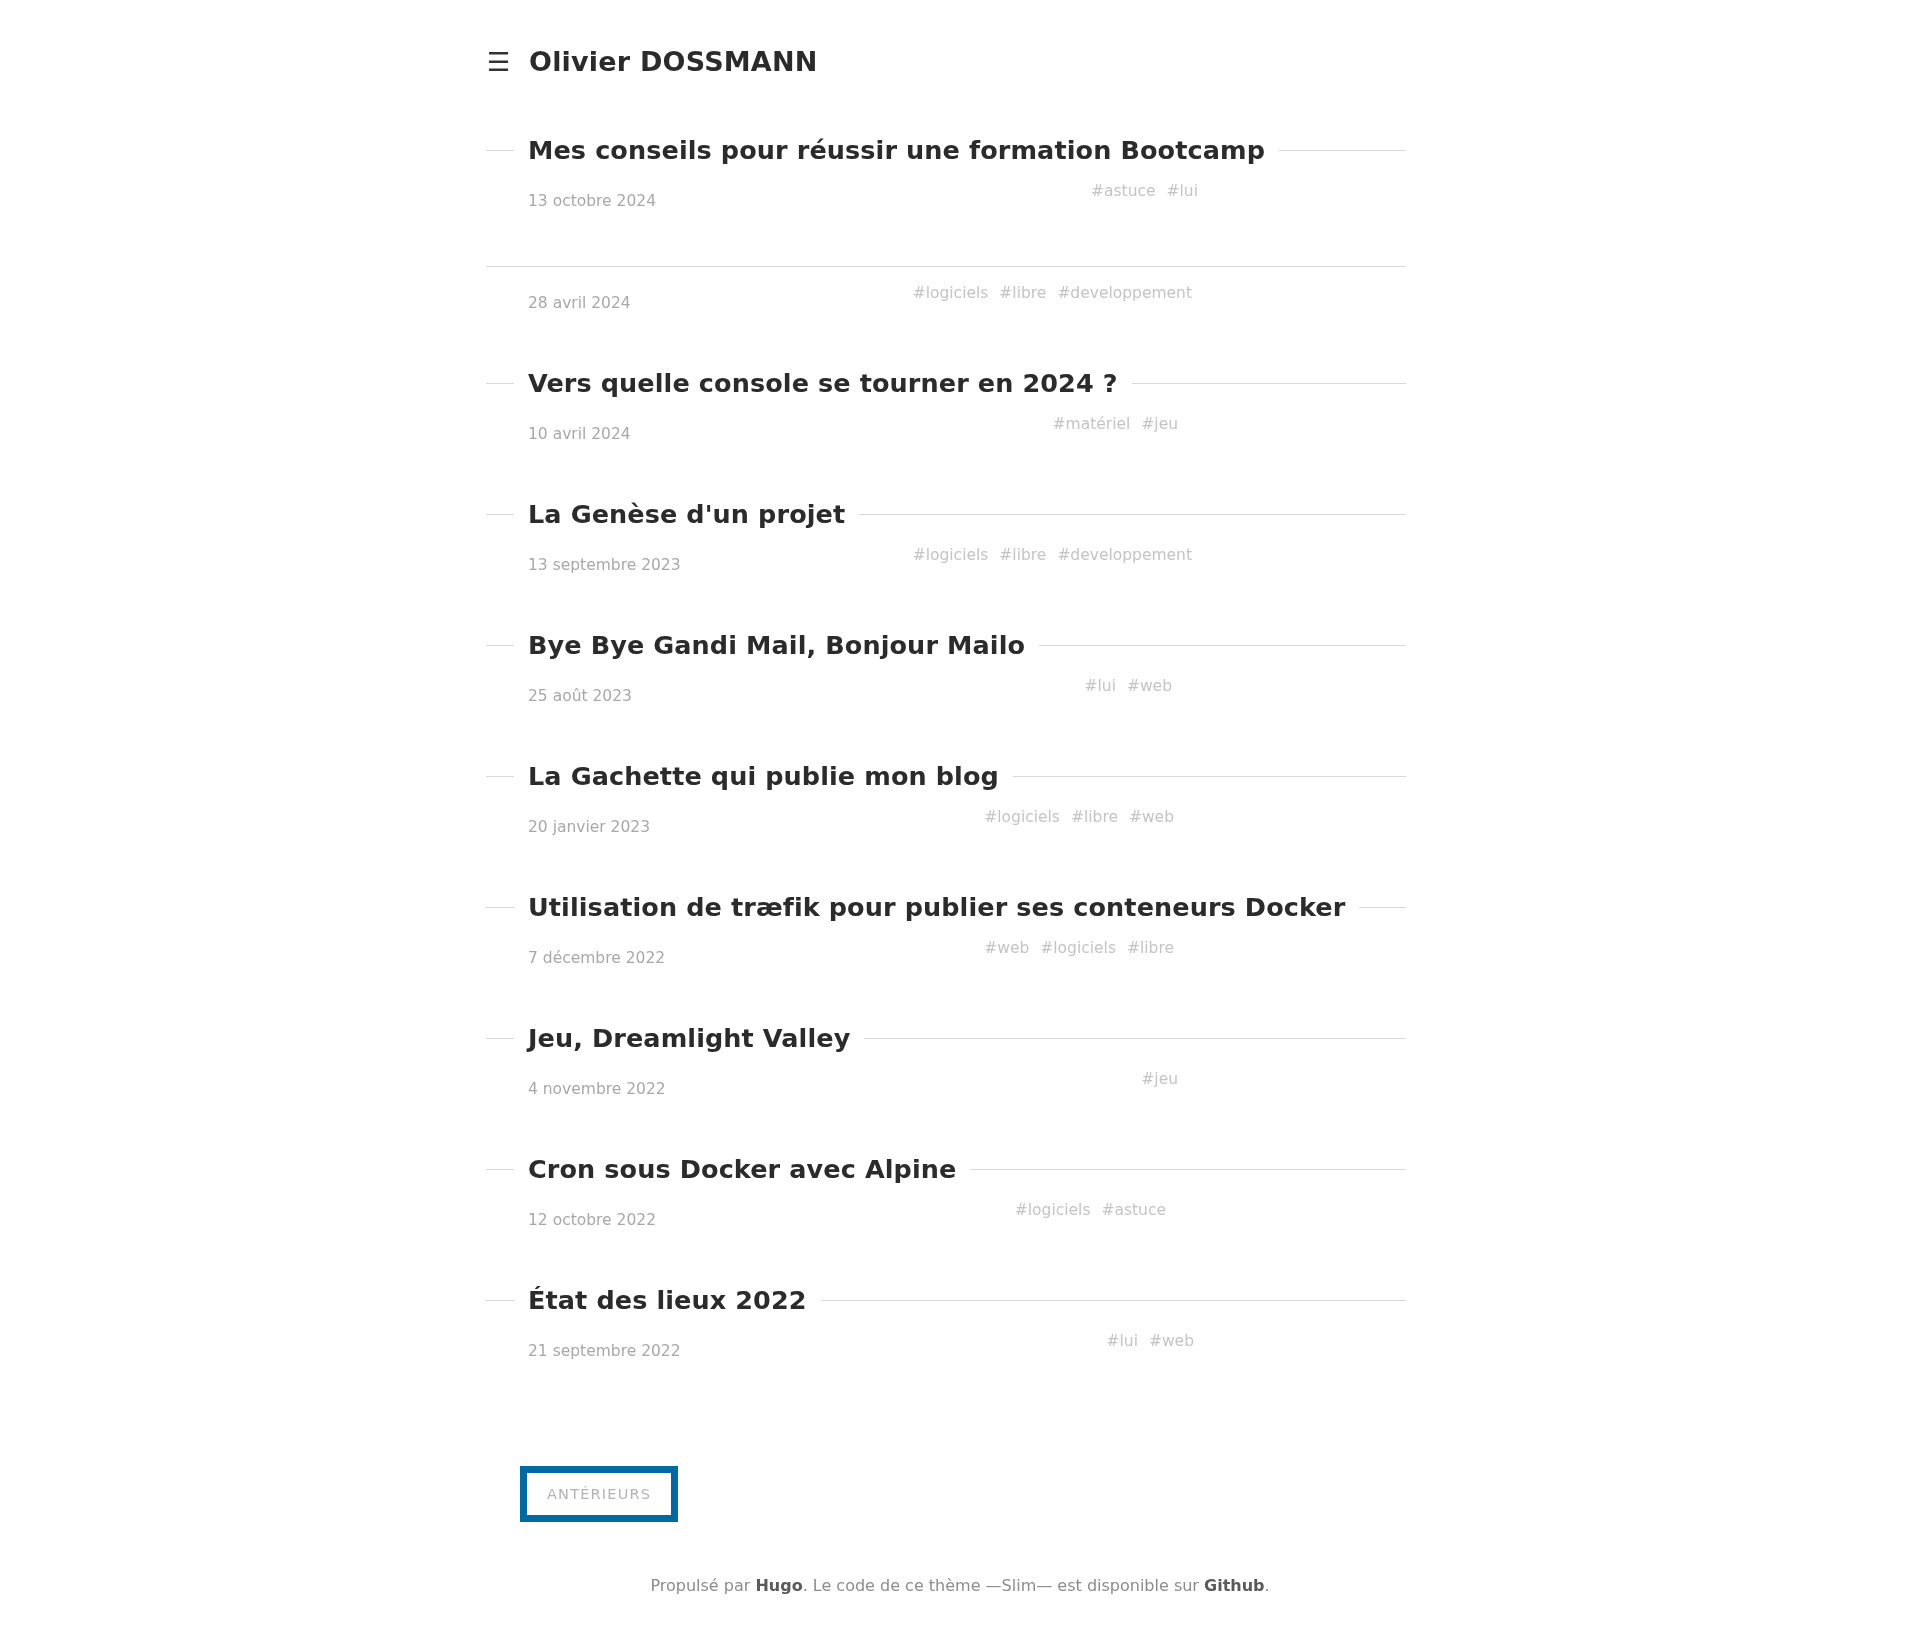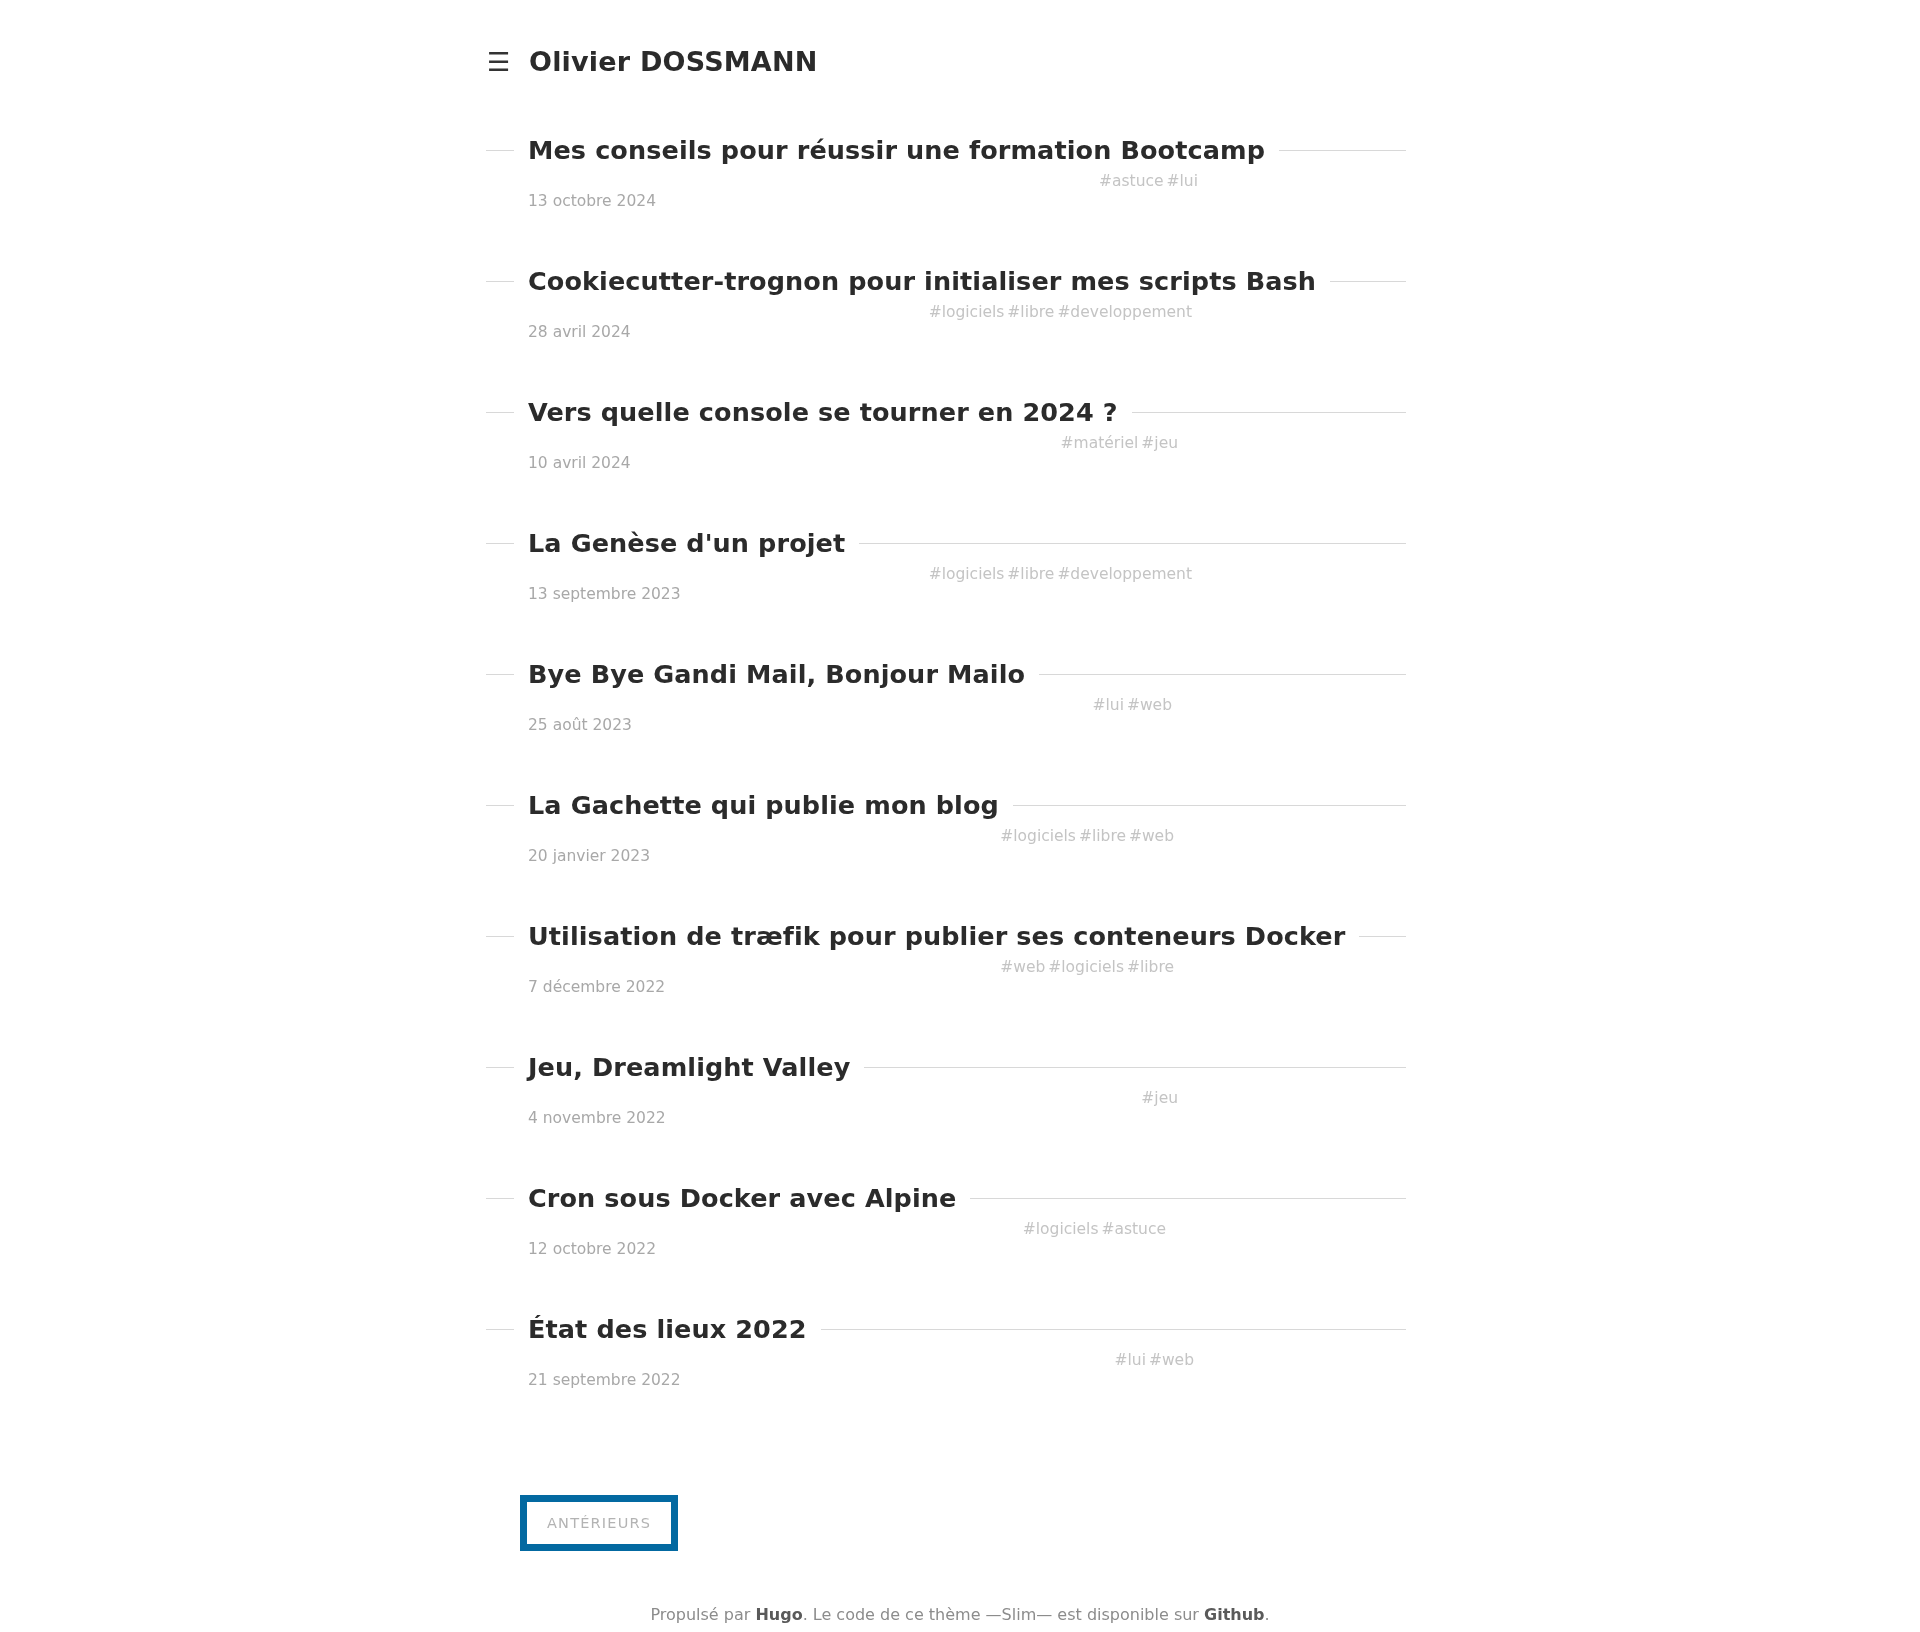--- a/index.html
+++ b/index.html
@@ -93,23 +93,24 @@
     padding-left: 68px;
   }
   .post-date {
     font-size: 15.5px;
     color: #a8a8a8;
     white-space: nowrap;
     margin-top: 20px;
   }
   .post-tags {
     display: flex;
-    gap: 3px;
+    gap: 11px;
     font-size: 15.5px;
     color: #c4c4c4;
+    margin-top: 10px;
     margin-right: 22px;
   }
   .tag {
     color: #c4c4c4;
     text-decoration: none;
     cursor: pointer;
     white-space: nowrap;
   }
 
   
@@ -181,21 +182,20 @@
         <span class="post-tags">
           <a class="tag">#astuce</a>
           <a class="tag">#lui</a>
         </span>
       </div>
     </article>
 
     <article class="post" data-idx="1">
       <div class="post-title-row">
         <span class="rule-left"></span>
-        <a class="post-title">Cookiecutter-trognon pour initialiser mes scripts Bash</a>
         <span class="rule-right"></span>
       </div>
       <div class="post-meta">
         <span class="post-date">28 avril 2024</span>
         <span class="post-tags">
           <a class="tag">#logiciels</a>
           <a class="tag">#libre</a>
           <a class="tag">#developpement</a>
         </span>
       </div>

